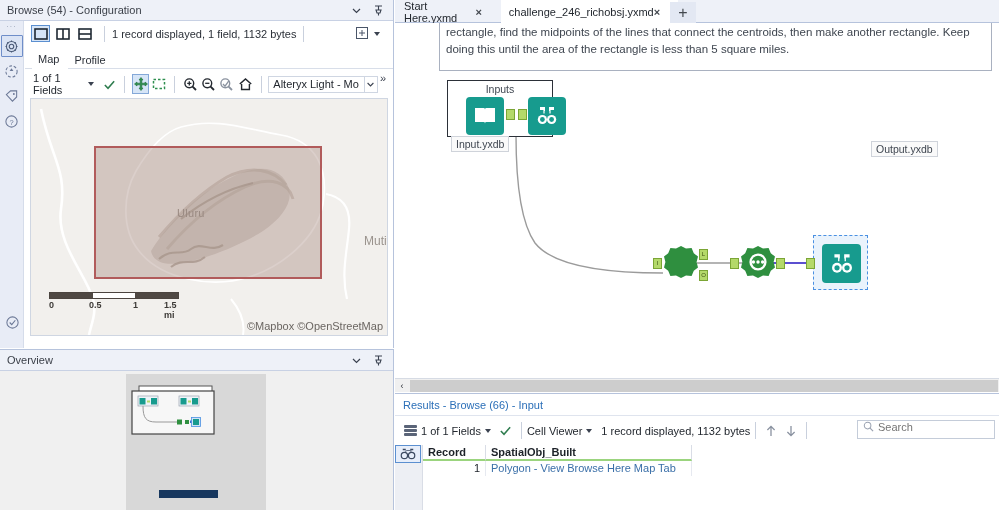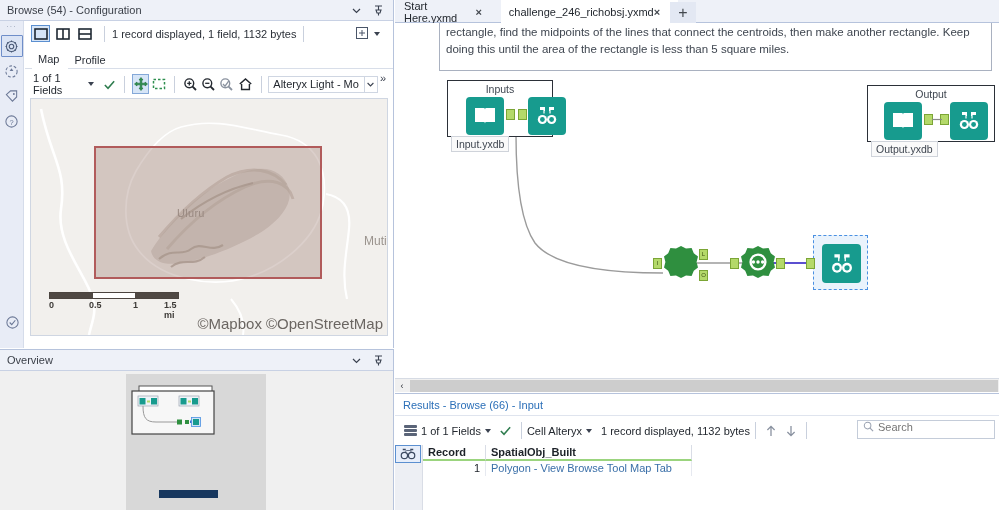--- a/index.html
+++ b/index.html
@@ -88,21 +88,21 @@
   #uluru-label { position:absolute; left:146px; top:108px; font-size:11px; color:#8e8781; letter-spacing:.3px;}
   #mutitj-label { position:absolute; left:333px; top:135px; font-size:12px; color:#9a938d;}
   #sel-rect { position:absolute; left:63px; top:47px; width:228px; height:133px; background:rgba(170,140,130,.42); border:2px solid #b15b5b; }
   #scalebar { position:absolute; left:18px; bottom:24px; width:130px; }
   #scalebar .bar { height:7px; display:flex; border:1px solid #4b443f; }
   #scalebar .seg { flex:1; }
   #scalebar .seg.d { background:#4f4843; }
   #scalebar .seg.l { background:#ffffff; }
   #scalebar .ticks { position:relative; height:11px; margin-top:1px; font-size:9px; color:#3d3a37; font-weight:bold;}
   #scalebar .ticks span { position:absolute; top:0; }
-  #attrib { position:absolute; right:4px; bottom:3px; font-size:15px; color:#6b6662; }
+  #attrib { position:absolute; right:4px; bottom:3px; font-size:11px; color:#6b6662; }
 
   
   #overview-panel { position:absolute; left:0; top:349px; width:394px; height:161px; background:#ffffff; border-right:1px solid #b6c3dc; border-top:1px solid #b6c3dc;}
   #ov-hdr { top:0; }
   #ov-body { position:absolute; left:0; top:21px; right:0; bottom:0; background:#f0f0f0; }
   #ov-mini { position:absolute; left:126px; top:3px; width:140px; height:140px; background:#d8d8d8; }
   #ov-mini svg { display:block; }
 
   
   #tabbar { position:absolute; left:395px; top:0; width:604px; height:23px; background:#eef1f8; border-bottom:1px solid #b6c3dc;}
@@ -420,42 +420,20 @@
             <path d="M5 3 h5 v4 h4 V3 h5 v3 h-3.4 v3.4 h-1.2 V7 h-4.8 v2.4 H8.4 V6 H5 Z" fill="#fff"></path>
             <circle cx="7.4" cy="15.5" r="4.6" fill="#fff"></circle>
             <circle cx="16.6" cy="15.5" r="4.6" fill="#fff"></circle>
             <circle cx="7.4" cy="15.5" r="2.4" fill="#179b8e"></circle>
             <circle cx="16.6" cy="15.5" r="2.4" fill="#179b8e"></circle>
           </svg>
       </div>
     </div>
     <div class="lbl-box" style="left:56px; top:113px;">Input.yxdb</div>
 
-    <div class="tcont" style="left:472px; top:62px; width:128px; height:57px;">
-      <div class="cap">Output</div>
-      <div class="tool-ico" style="left:16px; top:16px;">
-        <svg width="26" height="26" viewBox="0 0 26 26">
-            <path d="M3 5 h8.6 a1.4 1.4 0 0 1 1.4 1.4 v14 a1.4 1.4 0 0 0 -1.4 -1.4 H3 Z M23 5 h-8.6 a1.4 1.4 0 0 0 -1.4 1.4 v14 a1.4 1.4 0 0 1 1.4 -1.4 H23 Z" fill="#ffffff"></path>
-          </svg>
-      </div>
-      <div class="anchor" style="left:56px; top:28px;"></div>
-      <div class="anchor" style="left:72px; top:28px;"></div>
-      <svg style="position:absolute; left:64px; top:32px;" width="10" height="3">
-          <path d="M0 1.5 H10" stroke="#8a8a8a" stroke-width="1.2"></path>
-        </svg>
-      <div class="tool-ico" style="left:82px; top:16px;">
-        <svg width="24" height="24" viewBox="0 0 24 24">
-            <path d="M5 3 h5 v4 h4 V3 h5 v3 h-3.4 v3.4 h-1.2 V7 h-4.8 v2.4 H8.4 V6 H5 Z" fill="#fff"></path>
-            <circle cx="7.4" cy="15.5" r="4.6" fill="#fff"></circle>
-            <circle cx="16.6" cy="15.5" r="4.6" fill="#fff"></circle>
-            <circle cx="7.4" cy="15.5" r="2.4" fill="#179b8e"></circle>
-            <circle cx="16.6" cy="15.5" r="2.4" fill="#179b8e"></circle>
-          </svg>
-      </div>
-    </div>
     <div class="lbl-box" style="left:476px; top:118px;">Output.yxdb</div>
 
     <div style="position:absolute; left:268px; top:222px;">
       <svg width="36" height="36" viewBox="0 0 36 36">
         <path d="M18 1 L23 3.6 L28.6 3 L30.8 8.2 L35 11.6 L33.6 17 L35 22.4 L30.8 25.8 L28.6 31 L23 30.4 L18 33 L13 30.4 L7.4 31 L5.2 25.8 L1 22.4 L2.4 17 L1 11.6 L5.2 8.2 L7.4 3 L13 3.6 Z" fill="#2f8f3f"></path>
       </svg>
       <div class="anchor" style="left:-10px; top:13px;"></div>
       <div class="anchor-lbl" style="left:-10px; top:14px;">I</div>
       <div class="anchor" style="left:36px; top:4px;"></div>
       <div class="anchor-lbl" style="left:36px; top:5px;">L</div>
@@ -507,21 +485,21 @@
           <span class="g"></span>
       </span>
       <span class="lbl">1 of 1 Fields</span>
       <span class="caret"></span>
       <span class="tb-ico">
         <svg width="13" height="13" viewBox="0 0 14 14">
             <path d="M2 7.5 L5.4 11 L12 3.4" fill="none" stroke="#2f7d4f" stroke-width="1.7"></path>
           </svg>
       </span>
       <span class="tb-sep"></span>
-      <span class="lbl">Cell Alteryx</span>
+      <span class="lbl">Cell Viewer</span>
       <span class="caret"></span>
       <span class="lbl" style="margin-left:4px;">1 record displayed, 1132 bytes</span>
       <span class="tb-sep"></span>
       <span class="tb-ico">
         <svg width="14" height="14" viewBox="0 0 14 14">
             <path d="M7 12 V2.6 M3.4 6 L7 2.4 L10.6 6" fill="none" stroke="#8a92a0" stroke-width="1.3"></path>
           </svg>
       </span>
       <span class="tb-ico">
         <svg width="14" height="14" viewBox="0 0 14 14">
@@ -547,18 +525,18 @@
             <circle cx="16.8" cy="10" r="4.2" fill="none" stroke="#3c4a61" stroke-width="1.6"></circle>
           </svg>
         </div>
       </div>
       <div id="hrow">
         <div class="hcell" style="width:63px;">Record</div>
         <div class="hcell" style="width:206px;">SpatialObj_Built</div>
       </div>
       <div id="drow">
         <div class="dcell num" style="width:63px;">1</div>
-        <div class="dcell" style="width:206px;">Polygon - View Browse Tool Map Tab</div>
+        <div class="dcell" style="width:206px;">Polygon - View Browse Here Map Tab</div>
       </div>
     </div>
   </div>
 
 </div>
 
 </body></html>

